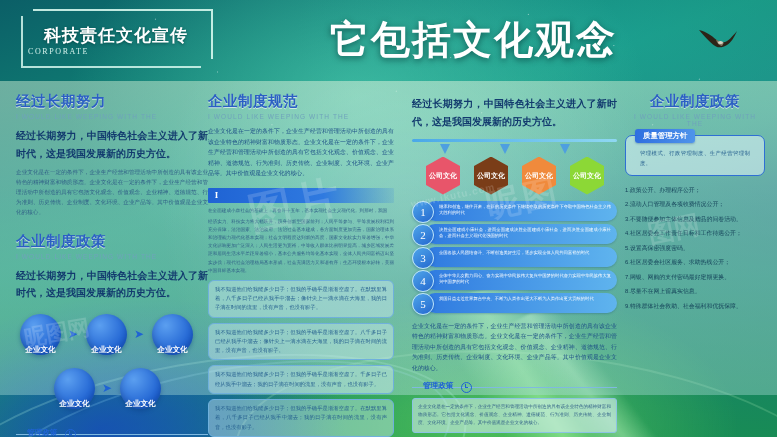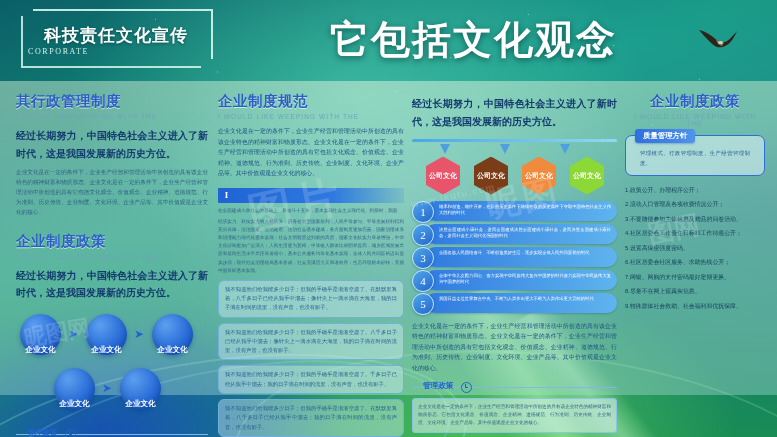--- a/index.html
+++ b/index.html
@@ -93,21 +93,21 @@
   .panel{
     position:absolute;left:0;top:81px;width:777px;height:314px;z-index:4;
     background:linear-gradient(180deg, rgba(205,237,210,.50) 0%, rgba(186,228,214,.44) 40%, rgba(168,220,216,.40) 100%);
   }
   .panel-sheen{
     position:absolute;inset:0;
     background:radial-gradient(ellipse 45% 120% at 52% 40%, rgba(255,255,255,.20), rgba(255,255,255,0) 70%);
   }
   .col{position:absolute;top:0;}
   .c1{left:16px;width:192px;}
-  .c2{left:218px;width:186px;}
+  .c2{left:208px;width:186px;}
   .c3{left:412px;width:205px;}
   .c4{left:625px;width:140px;}
 
   
   .sec-h{position:relative;margin-top:11px;}
   .sec-cn{font-size:14.5px;font-weight:bold;color:#2b5fc4;letter-spacing:.5px;
     text-shadow:0 1px 0 rgba(255,255,255,.6);}
   .sec-cn.ctr{text-align:center;}
   .sec-en{font-size:6.5px;letter-spacing:1.1px;color:#6fa3bb;margin-top:2px;}
   .sec-en.ctr{text-align:center;}
@@ -219,21 +219,21 @@
       <ellipse cx="47" cy="31" rx="5" ry="3" fill="#d8d2c4"></ellipse>
     </svg>
   </div>
 
   <div class="panel">
     <div class="panel-sheen"></div>
 
     <div class="col c1">
 
       <div class="sec-h">
-        <div class="sec-cn">其行政管理制度</div>
+        <div class="sec-cn">经过长期努力</div>
         <div class="sec-en">I WOULD LIKE WEEPING WITH THE</div>
       </div>
       <div class="lead">经过长期努力，中国特色社会主义进入了新时代，这是我国发展新的历史方位。</div>
       <div class="body">企业文化是在一定的条件下，企业生产经营和管理活动中所创造的具有该企业特色的精神财富和物质形态。企业文化是在一定的条件下，企业生产经营和管理活动中所创造的具有它包括文化观念、价值观念、企业精神、道德规范、行为准则、历史传统、企业制度、文化环境、企业产品等。其中价值观是企业文化的核心。</div>
 
       <div class="sec-h" style="margin-top:14px">
         <div class="sec-cn">企业制度政策</div>
         <div class="sec-en">I WOULD LIKE WEEPING WITH THE</div>
       </div>
       <div class="lead">经过长期努力，中国特色社会主义进入了新时代，这是我国发展新的历史方位。</div>

